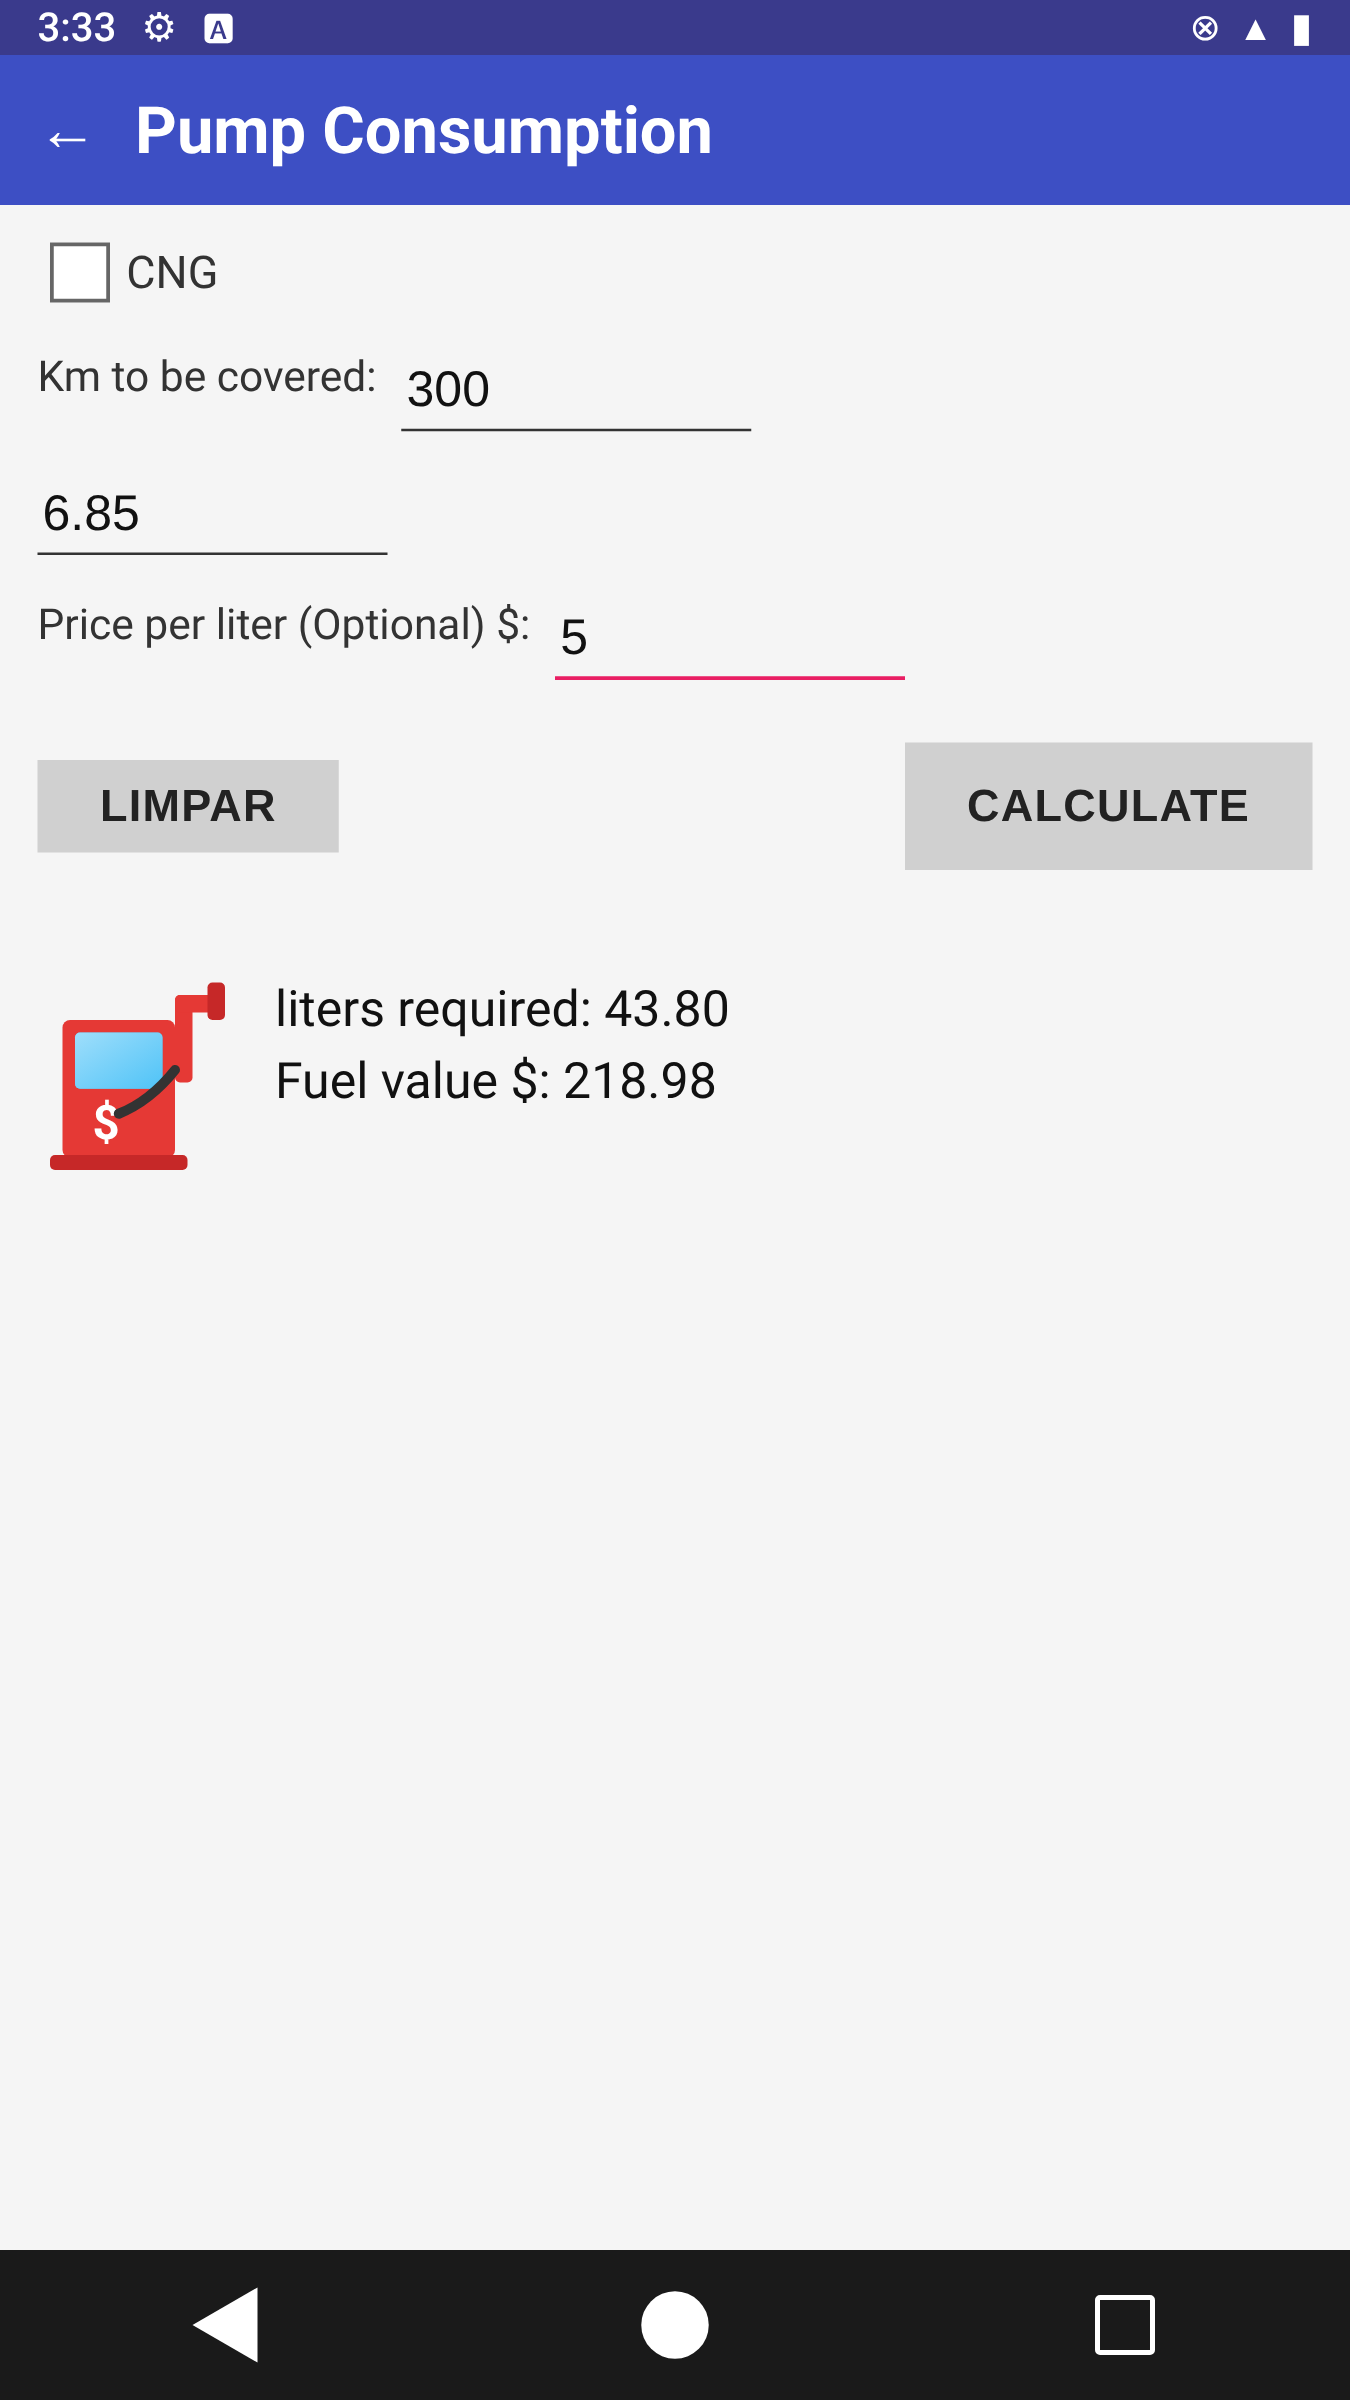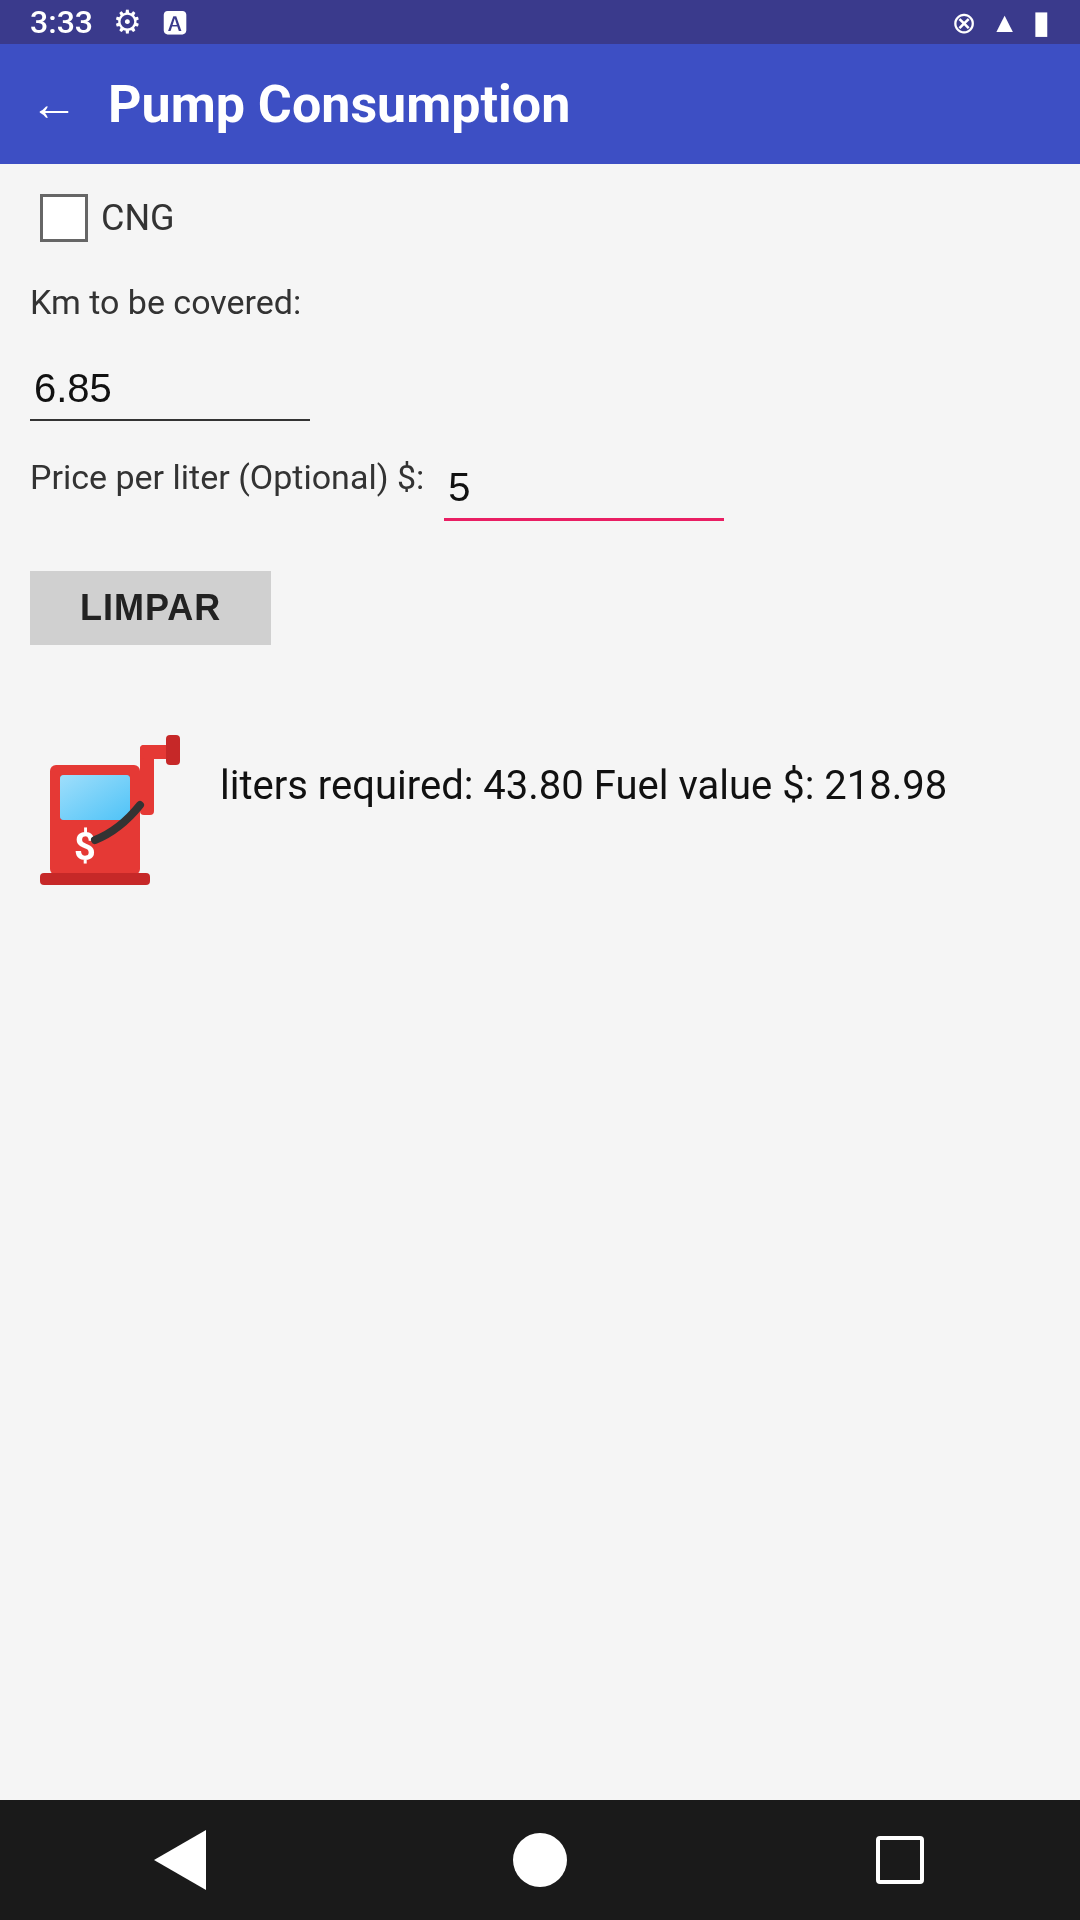--- a/index.html
+++ b/index.html
@@ -185,21 +185,21 @@
 
     
     .gas-pump-icon {
       width: 160px;
       height: 200px;
       flex-shrink: 0;
     }
 
     .result-text-block {
       display: flex;
-      flex-direction: row;
+      flex-direction: column;
       gap: 10px;
     }
 
     .result-line {
       font-size: 40px;
       color: #111;
     }
 
     
     .nav-bar {
@@ -268,33 +268,35 @@
 <div class="main-content">
 
 
   <div class="cng-row">
     <div class="cng-checkbox"></div>
     <span class="cng-label">CNG</span>
   </div>
 
   <div class="input-row">
     <span class="input-label">Km to be covered:</span>
+    <input class="input-field" type="text" value="300" style="">
   </div>
 
   <div class="input-row">
     <input class="input-field" type="text" value="6.85" style="">
   </div>
 
   <div class="input-row">
     <span class="input-label">Price per liter (Optional) $:</span>
     <input class="input-field active" type="text" value="5" style="">
   </div>
 
   <div class="buttons-row">
     <button class="btn-limpar">LIMPAR</button>
+    <button class="btn-calculate">CALCULATE</button>
   </div>
 
   <div class="result-section">
 
     <svg class="gas-pump-icon" viewBox="0 0 160 200" xmlns="http://www.w3.org/2000/svg">
 
       <rect x="20" y="80" width="90" height="110" rx="6" fill="#e53935"></rect>
 
       <rect x="30" y="90" width="70" height="45" rx="4" fill="#4fc3f7"></rect>
       <rect x="30" y="90" width="70" height="45" rx="4" fill="url(#screenGrad)" opacity="0.8"></rect>

